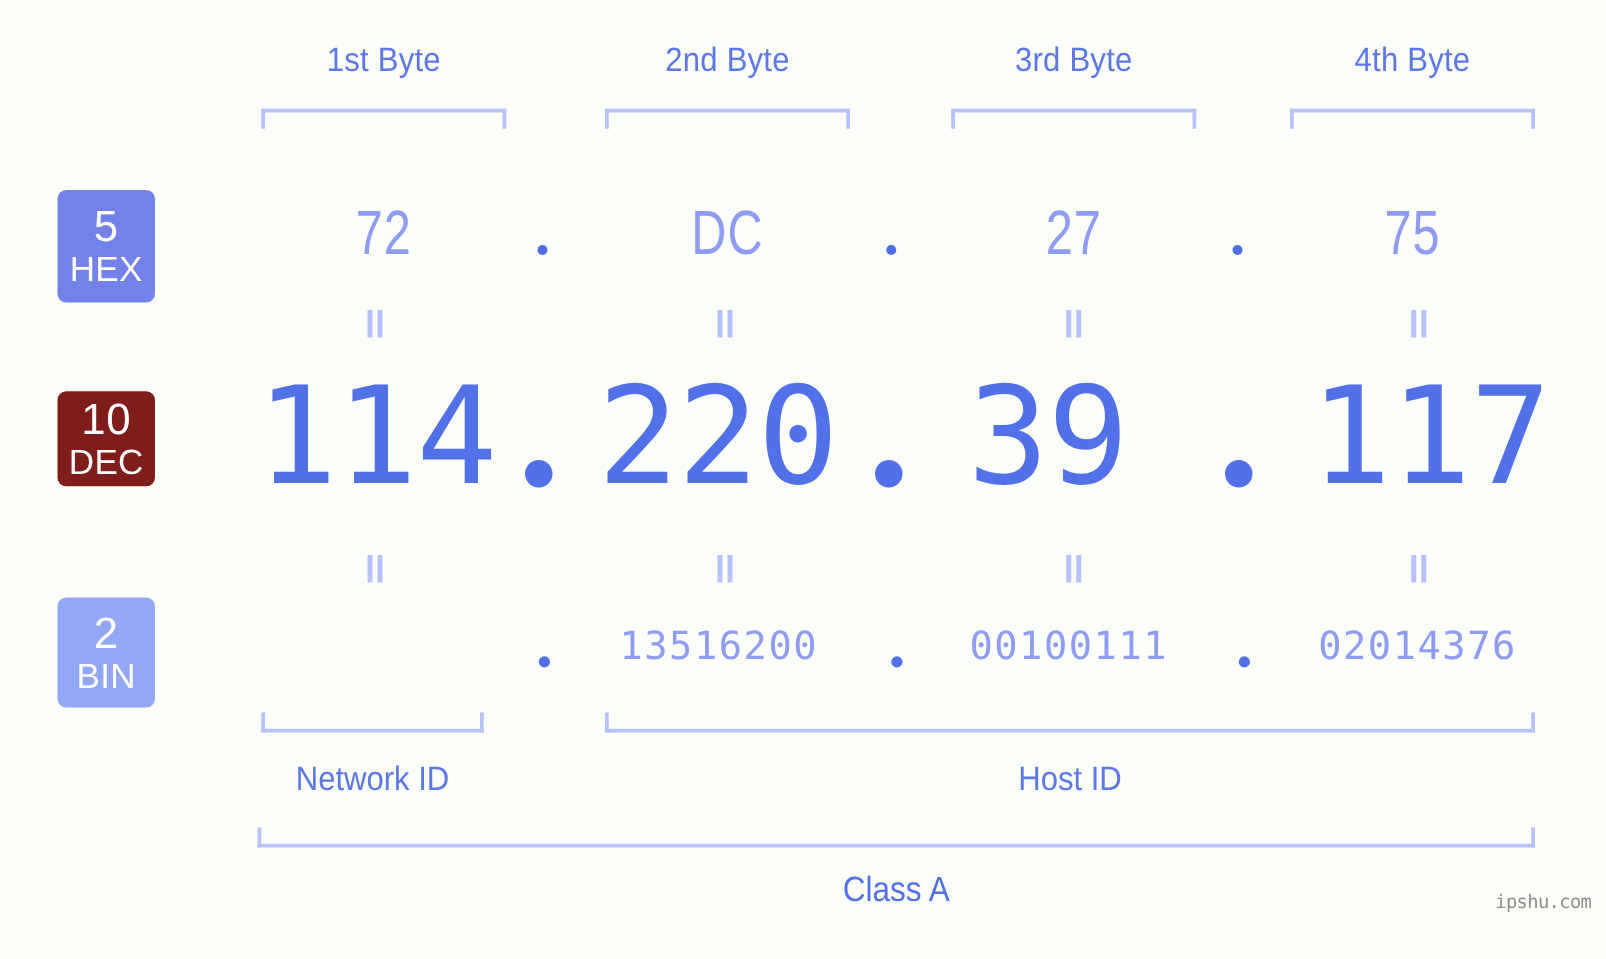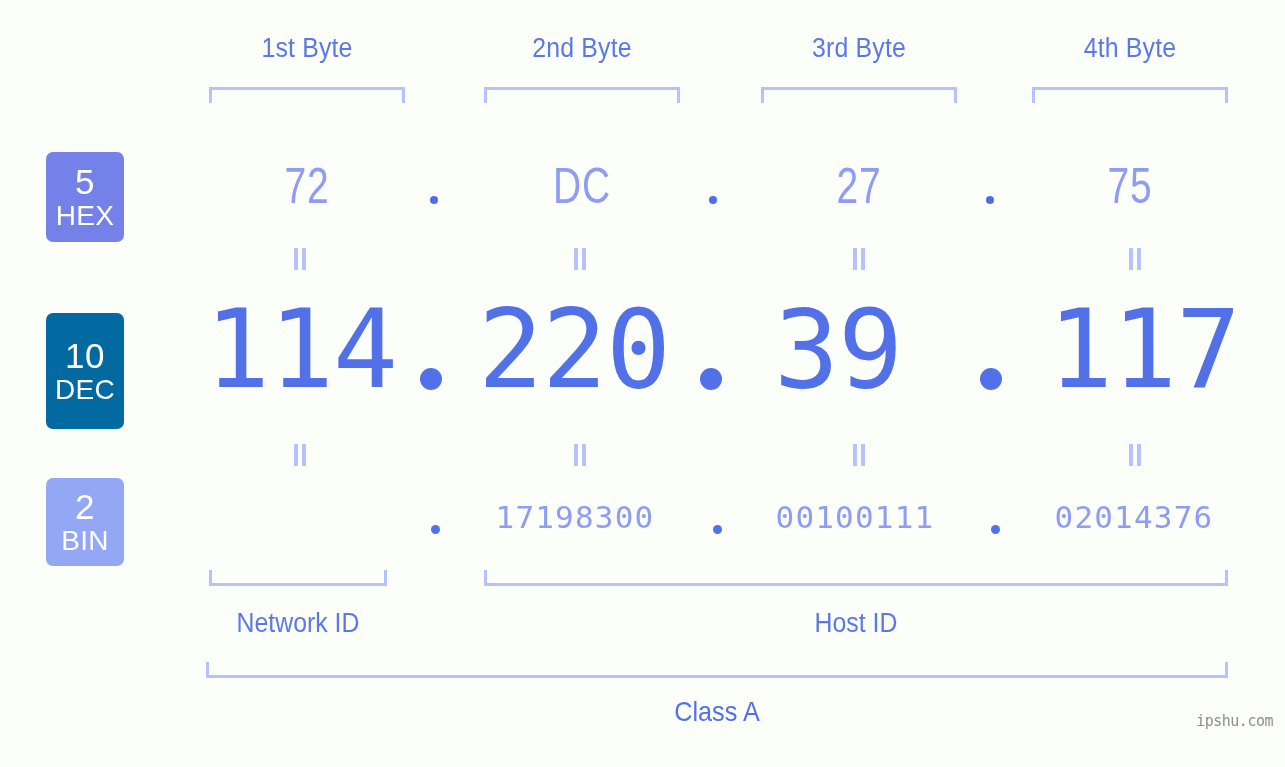--- a/index.html
+++ b/index.html
@@ -199,21 +199,21 @@
 
   <div class="bracket-down" style="left:209px;top:87px;width:196px;"></div>
   <div class="bracket-down" style="left:484px;top:87px;width:196px;"></div>
   <div class="bracket-down" style="left:761px;top:87px;width:196px;"></div>
   <div class="bracket-down" style="left:1032px;top:87px;width:196px;"></div>
 
   <div class="badge" style="top:152px;height:90px;background:#7481e8;">
     <span class="num">5</span>
     <span class="name">HEX</span>
   </div>
-  <div class="badge" style="top:313px;height:116px;background:#0369a1;">
+  <div class="badge" style="top:313px;height:76px;background:#7f1d1d;">
     <span class="num">10</span>
     <span class="name">DEC</span>
   </div>
   <div class="badge" style="top:478px;height:88px;background:#93a7f5;">
     <span class="num">2</span>
     <span class="name">BIN</span>
   </div>
 
   <div class="hex-val" style="left:209px;width:196px;">72</div>
   <div class="hex-dot" style="left:430px;"></div>
@@ -260,21 +260,21 @@
       <i></i>
       <i></i>
     </div>
   <div class="eqmark" style="left:1127px;top:444px;">
       <i></i>
       <i></i>
     </div>
 
   <div class="bin-dot" style="left:431px;"></div>
   <div class="bin-dot" style="left:713px;"></div>
-  <div class="bin-val" style="left:477px;width:196px;">17198300</div>
+  <div class="bin-val" style="left:477px;width:196px;">13516200</div>
   <div class="bin-val" style="left:757px;width:196px;">00100111</div>
   <div class="bin-dot" style="left:991px;"></div>
   <div class="bin-val" style="left:1036px;width:196px;">02014376</div>
 
   <div class="bracket-up" style="left:209px;top:570px;width:178px;"></div>
   <div class="bracket-up" style="left:484px;top:570px;width:744px;"></div>
 
   <div class="id-label" style="left:209px;width:178px;">Network ID</div>
   <div class="id-label" style="left:484px;width:744px;">Host ID</div>
 

